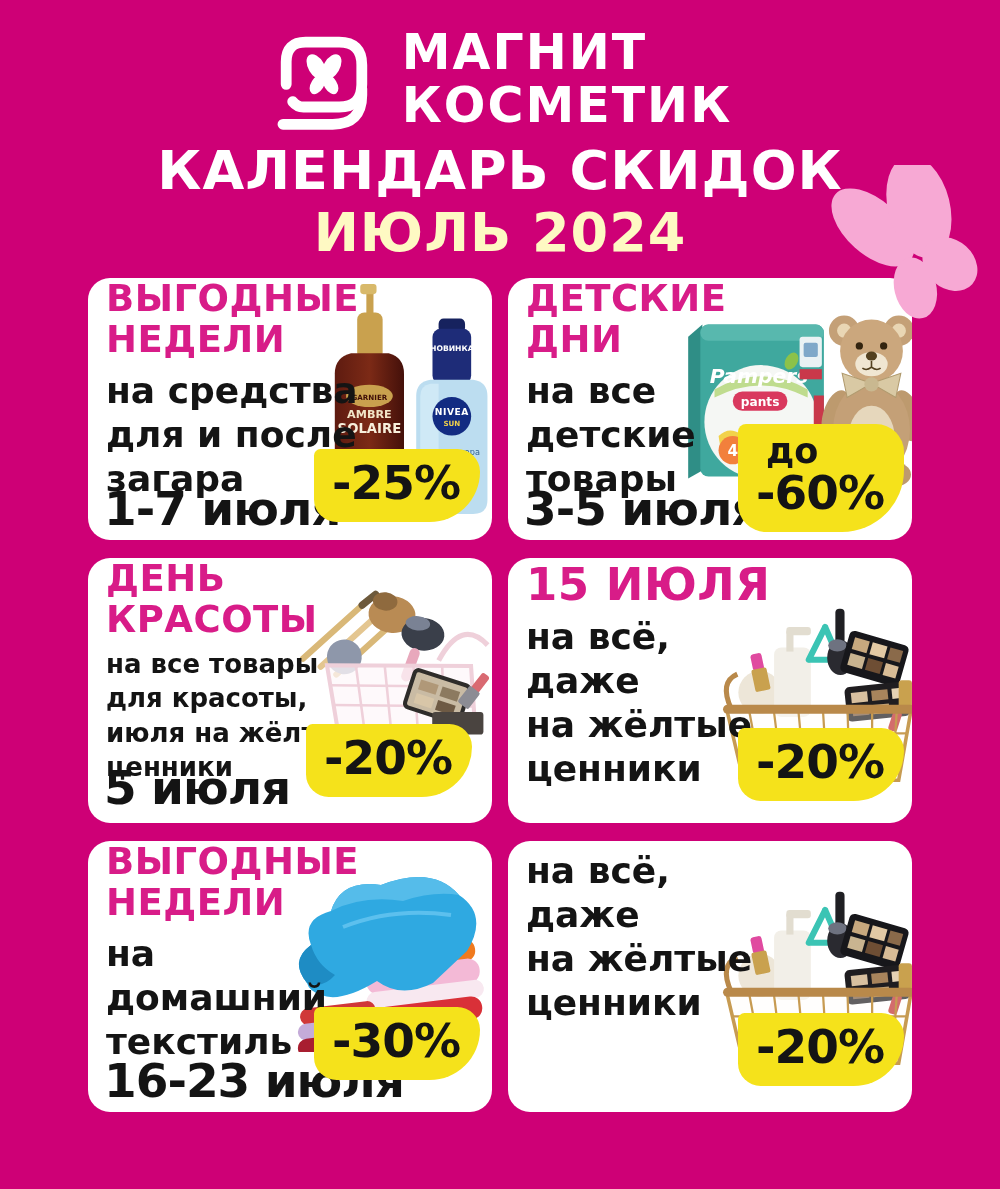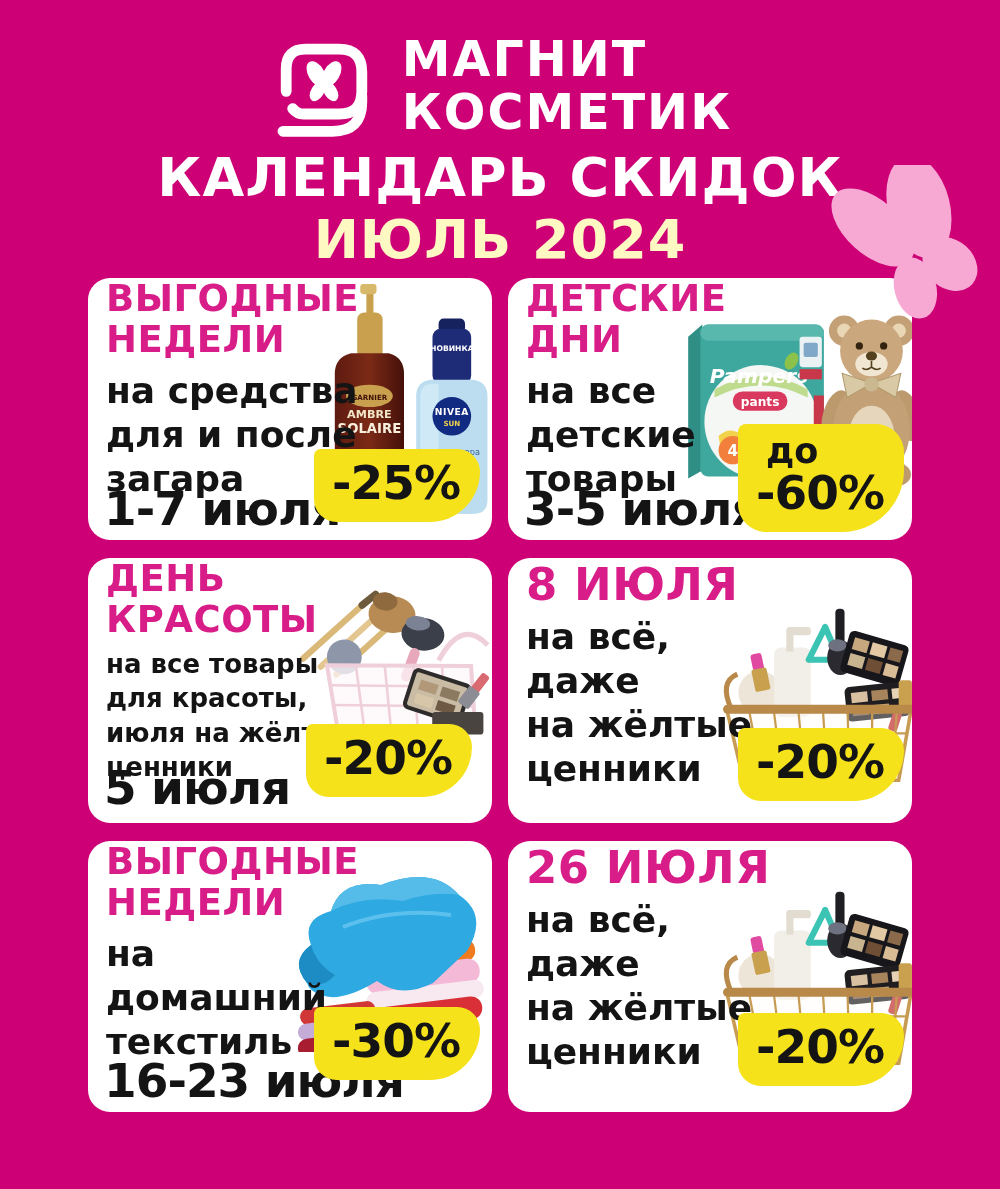--- a/index.html
+++ b/index.html
@@ -1,20 +1,20 @@
 <!DOCTYPE html>
 <html><head>
 <meta charset="utf-8">
 <style>
   html,body{margin:0;padding:0;}
   body{width:1000px;height:1189px;font-family:"DejaVu Sans","Liberation Sans",sans-serif;}
   .poster{position:relative;width:1000px;height:1189px;background:#CE0076;overflow:hidden;}
 
   
-  .header{position:absolute;top:26px;left:0;width:1000px;text-align:center;z-index:2;margin-top:7px;}
+  .header{position:absolute;top:26px;left:0;width:1000px;text-align:center;z-index:2;}
   .brand-row{display:flex;justify-content:center;align-items:center;gap:22px;}
   .logo-box{width:112px;height:108px;flex:0 0 auto;}
   .brand-text{text-align:left;color:#fff;font-weight:800;font-size:49px;line-height:1.08;
               letter-spacing:2px;white-space:pre-line;}
   .main-title{color:#fff;font-weight:800;font-size:54px;line-height:1.0;margin-top:10px;letter-spacing:1px;}
   .sub-title{color:#fef9c3;font-weight:800;font-size:54px;line-height:1.0;margin-top:8px;letter-spacing:1px;}
 
   .butterfly-deco{position:absolute;top:165px;right:-10px;width:215px;height:160px;z-index:6;}
 
   
@@ -245,21 +245,21 @@
           <rect x="150" y="116" width="50" height="22" rx="3" fill="#4A4440" transform="rotate(-6 175 127)"></rect>
           <g transform="rotate(32 188 92)">
             <rect x="184" y="74" width="9" height="20" rx="3" fill="#D96A72"></rect>
             <rect x="182" y="92" width="13" height="20" rx="2" fill="#8C8C94"></rect>
           </g>
         </g>
       </svg>
     </div>
 
     <div class="card">
-      <div class="card-title big">8 ИЮЛЯ</div>
+      <div class="card-title big">15 ИЮЛЯ</div>
       <div class="card-body">на всё,
 даже
 на жёлтые
 ценники</div>
       <div class="badge b4">
         <span class="val">-20%</span>
       </div>
       <svg class="art art-basket" viewBox="0 0 235 195">
         <g>
           <circle cx="84" cy="94" r="21" fill="#EDE6D8"></circle>
@@ -334,21 +334,20 @@
         <g>
           <path d="M24 126 Q6 104 28 88 Q18 62 48 54 Q58 22 98 28 Q150 8 176 38 Q206 58 184 94 L150 126 Q118 142 94 124 Q58 146 38 138 Q26 134 24 126 Z" fill="#2FA9E1"></path>
           <path d="M48 54 Q58 22 98 28 Q150 8 176 38 Q150 34 120 44 Q80 38 48 54 Z" fill="#55BCEA"></path>
           <path d="M24 126 Q6 104 28 88 Q34 108 52 118 Q40 132 24 126 Z" fill="#1E8CC4"></path>
           <path d="M60 70 Q110 50 168 58" stroke="#5CC0EE" stroke-width="4" fill="none"></path>
         </g>
       </svg>
     </div>
 
     <div class="card">
-      <div class="card-title big">26 ИЮЛЯ</div>
       <div class="card-body">на всё,
 даже
 на жёлтые
 ценники</div>
       <div class="badge b6">
         <span class="val">-20%</span>
       </div>
       <svg class="art art-basket" viewBox="0 0 235 195">
         <g>
           <circle cx="84" cy="94" r="21" fill="#EDE6D8"></circle>

